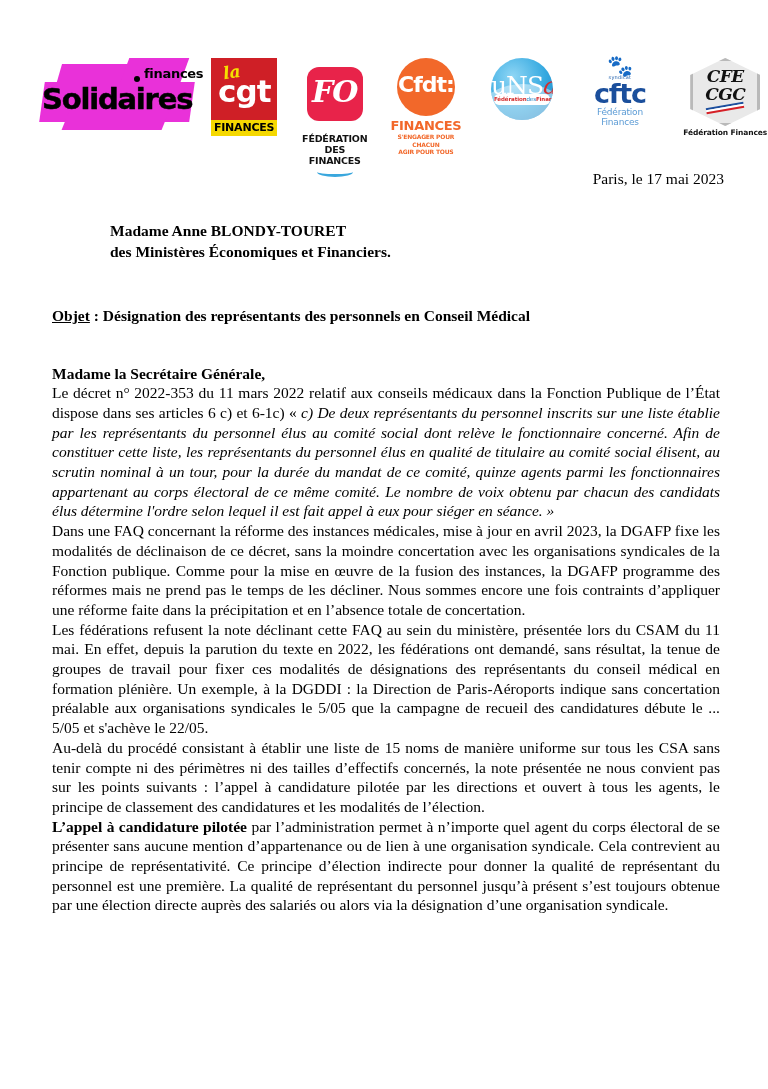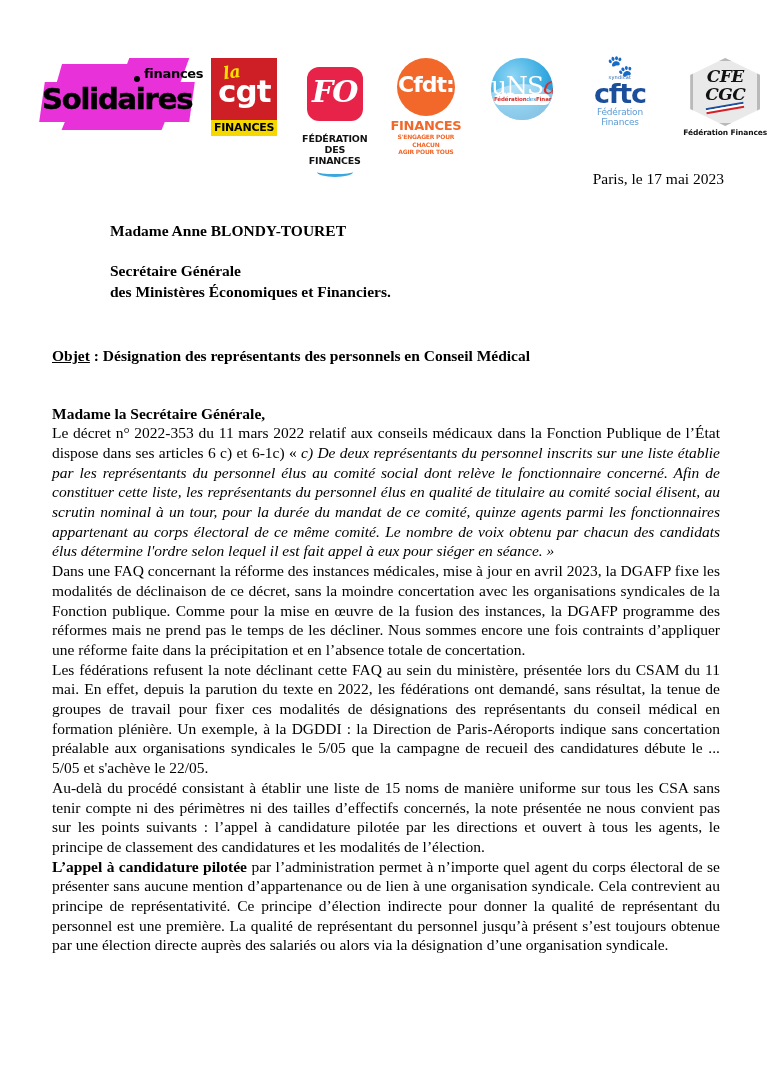--- a/index.html
+++ b/index.html
@@ -431,21 +431,20 @@
       </div>
       <div class="cfe-sub">Fédération Finances</div>
     </div>
 
   </div>
 
   <div class="date-line">Paris, le 17 mai 2023</div>
 
   <div class="recipient">
     <span class="name">Madame Anne BLONDY-TOURET</span>
-    <span class="role">Secrétaire Générale</span>
     <span class="role2">des Ministères Économiques et Financiers.</span>
   </div>
 
   <div class="content">
 
     <div class="objet"><u>Objet</u><span> : Désignation des représentants des personnels en Conseil Médical</span></div>
 
     <div class="salutation">Madame la Secrétaire Générale,</div>
 
     <p class="para p-first"><span>Le décret n° 2022-353 du 11 mars 2022 relatif aux conseils médicaux dans la Fonction Publique de l’État dispose dans ses articles 6 c) et 6-1c) « </span><i class="quote">c) De deux représentants du personnel inscrits sur une liste établie par les représentants du personnel élus au comité social dont relève le fonctionnaire concerné. Afin de constituer cette liste, les représentants du personnel élus en qualité de titulaire au comité social élisent, au scrutin nominal à un tour, pour la durée du mandat de ce comité, quinze agents parmi les fonctionnaires appartenant au corps électoral de ce même comité. Le nombre de voix obtenu par chacun des candidats élus détermine l'ordre selon lequel il est fait appel à eux pour siéger en séance. »</i></p>

